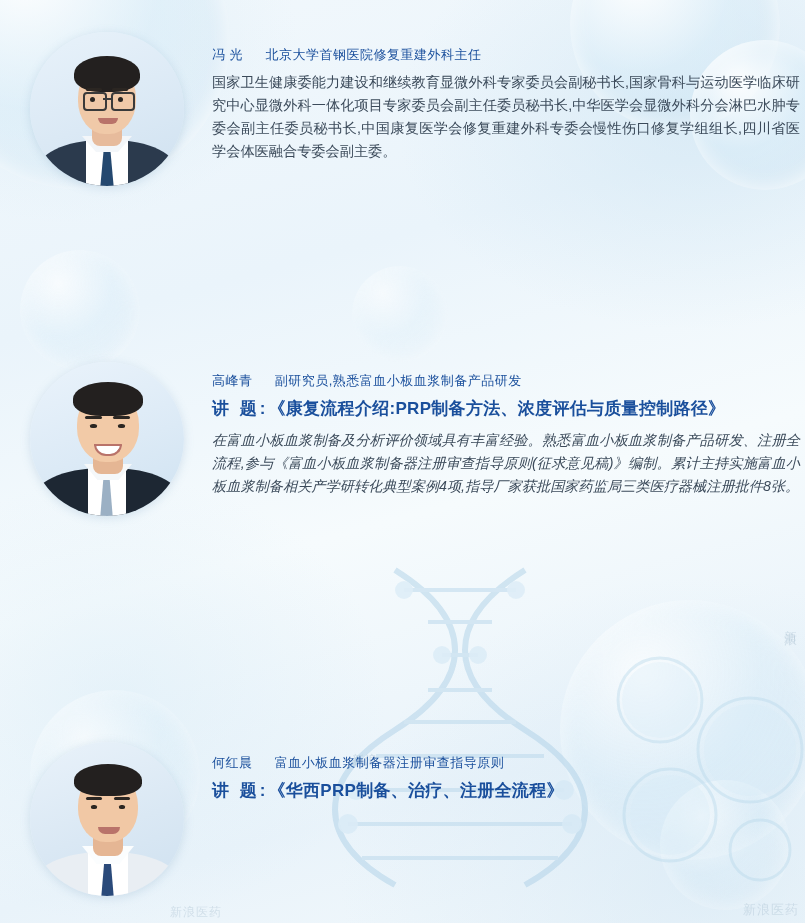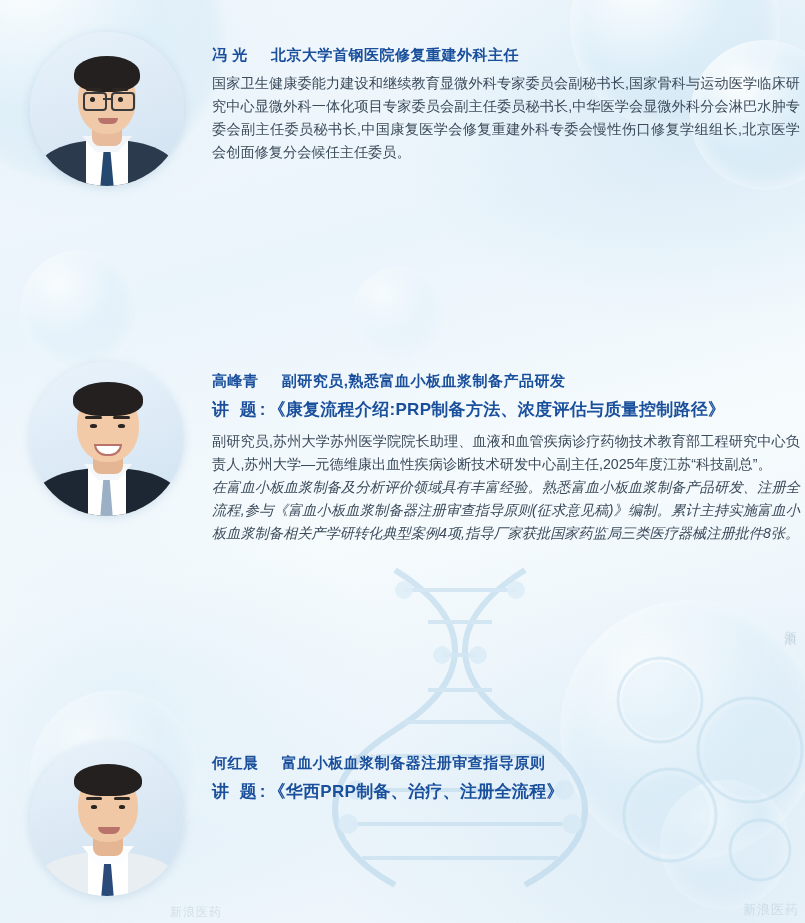--- a/index.html
+++ b/index.html
@@ -67,22 +67,22 @@
     width: 154px;
     height: 154px;
     border-radius: 50%;
     overflow: hidden;
     position: relative;
     box-shadow: 0 2px 10px rgba(120,160,190,0.25);
   }
 
   .txt { position: absolute; }
   .name-line {
-    font-size: 15px;
-    font-weight: bold;
+    font-size: 13px;
+    font-weight: normal;
     color: #1a4f9c;
     letter-spacing: .5px;
     white-space: nowrap;
     margin-bottom: 7px;
   }
   .name-line .sep { display: inline-block; width: 14px; }
   .topic-line {
     font-size: 17px;
     font-weight: bold;
     color: #1a4f9c;
@@ -211,21 +211,21 @@
           <div class="p-mouth" style="left:68px; top:86px; width:20px; height:6px;"></div>
         </div>
       </div>
       <div class="txt">
         <div class="name-line">
           <span>冯 光</span>
           <span class="sep"></span>
           <span>北京大学首钢医院修复重建外科主任</span>
         </div>
         <div class="bio">
-          <p>国家卫生健康委能力建设和继续教育显微外科专家委员会副秘书长,国家骨科与运动医学临床研究中心显微外科一体化项目专家委员会副主任委员秘书长,中华医学会显微外科分会淋巴水肿专委会副主任委员秘书长,中国康复医学会修复重建外科专委会慢性伤口修复学组组长,北京医学会创面修复分会候任主任委员。</p>
+          <p>国家卫生健康委能力建设和继续教育显微外科专家委员会副秘书长,国家骨科与运动医学临床研究中心显微外科一体化项目专家委员会副主任委员秘书长,中华医学会显微外科分会淋巴水肿专委会副主任委员秘书长,中国康复医学会修复重建外科专委会慢性伤口修复学组组长,四川省医学会体医融合专委会副主委。</p>
         </div>
       </div>
     </div>
 
     <div class="entry" id="entry-2">
       <div class="photo-wrap">
         <div class="photo">
           <div class="pbg" style="background:linear-gradient(160deg,#eaf3fb 0%,#dceaf6 55%,#cfe2f1 100%);"></div>
           <div class="p-body" style="left:2px; top:106px; width:150px; height:72px; background:#1d2733;"></div>
           <div class="p-shirt" style="left:58px; top:106px; width:38px; height:62px; border-radius:0 0 10px 10px;"></div>
@@ -244,21 +244,20 @@
       <div class="txt">
         <div class="name-line">
           <span>高峰青</span>
           <span class="sep"></span>
           <span>副研究员,熟悉富血小板血浆制备产品研发</span>
         </div>
         <div class="topic-line">
           <span class="topic-label">讲 题:</span><span>《康复流程介绍:PRP制备方法、浓度评估与质量控制路径》</span>
         </div>
         <div class="bio">
-          <p>副研究员,苏州大学苏州医学院院长助理、血液和血管疾病诊疗药物技术教育部工程研究中心负责人,苏州大学—元德维康出血性疾病诊断技术研发中心副主任,2025年度江苏“科技副总”。</p>
           <p class="bio-extra">在富血小板血浆制备及分析评价领域具有丰富经验。熟悉富血小板血浆制备产品研发、注册全流程,参与《富血小板血浆制备器注册审查指导原则(征求意见稿)》编制。累计主持实施富血小板血浆制备相关产学研转化典型案例4项,指导厂家获批国家药监局三类医疗器械注册批件8张。</p>
         </div>
       </div>
     </div>
 
     <div class="entry" id="entry-3">
       <div class="photo-wrap">
         <div class="photo">
           <div class="pbg" style="background:linear-gradient(160deg,#e9f2fa 0%,#dae8f4 55%,#cfe1f0 100%);"></div>
           <div class="p-body" style="left:4px; top:110px; width:146px; height:68px; background:#e9eef3;"></div>

